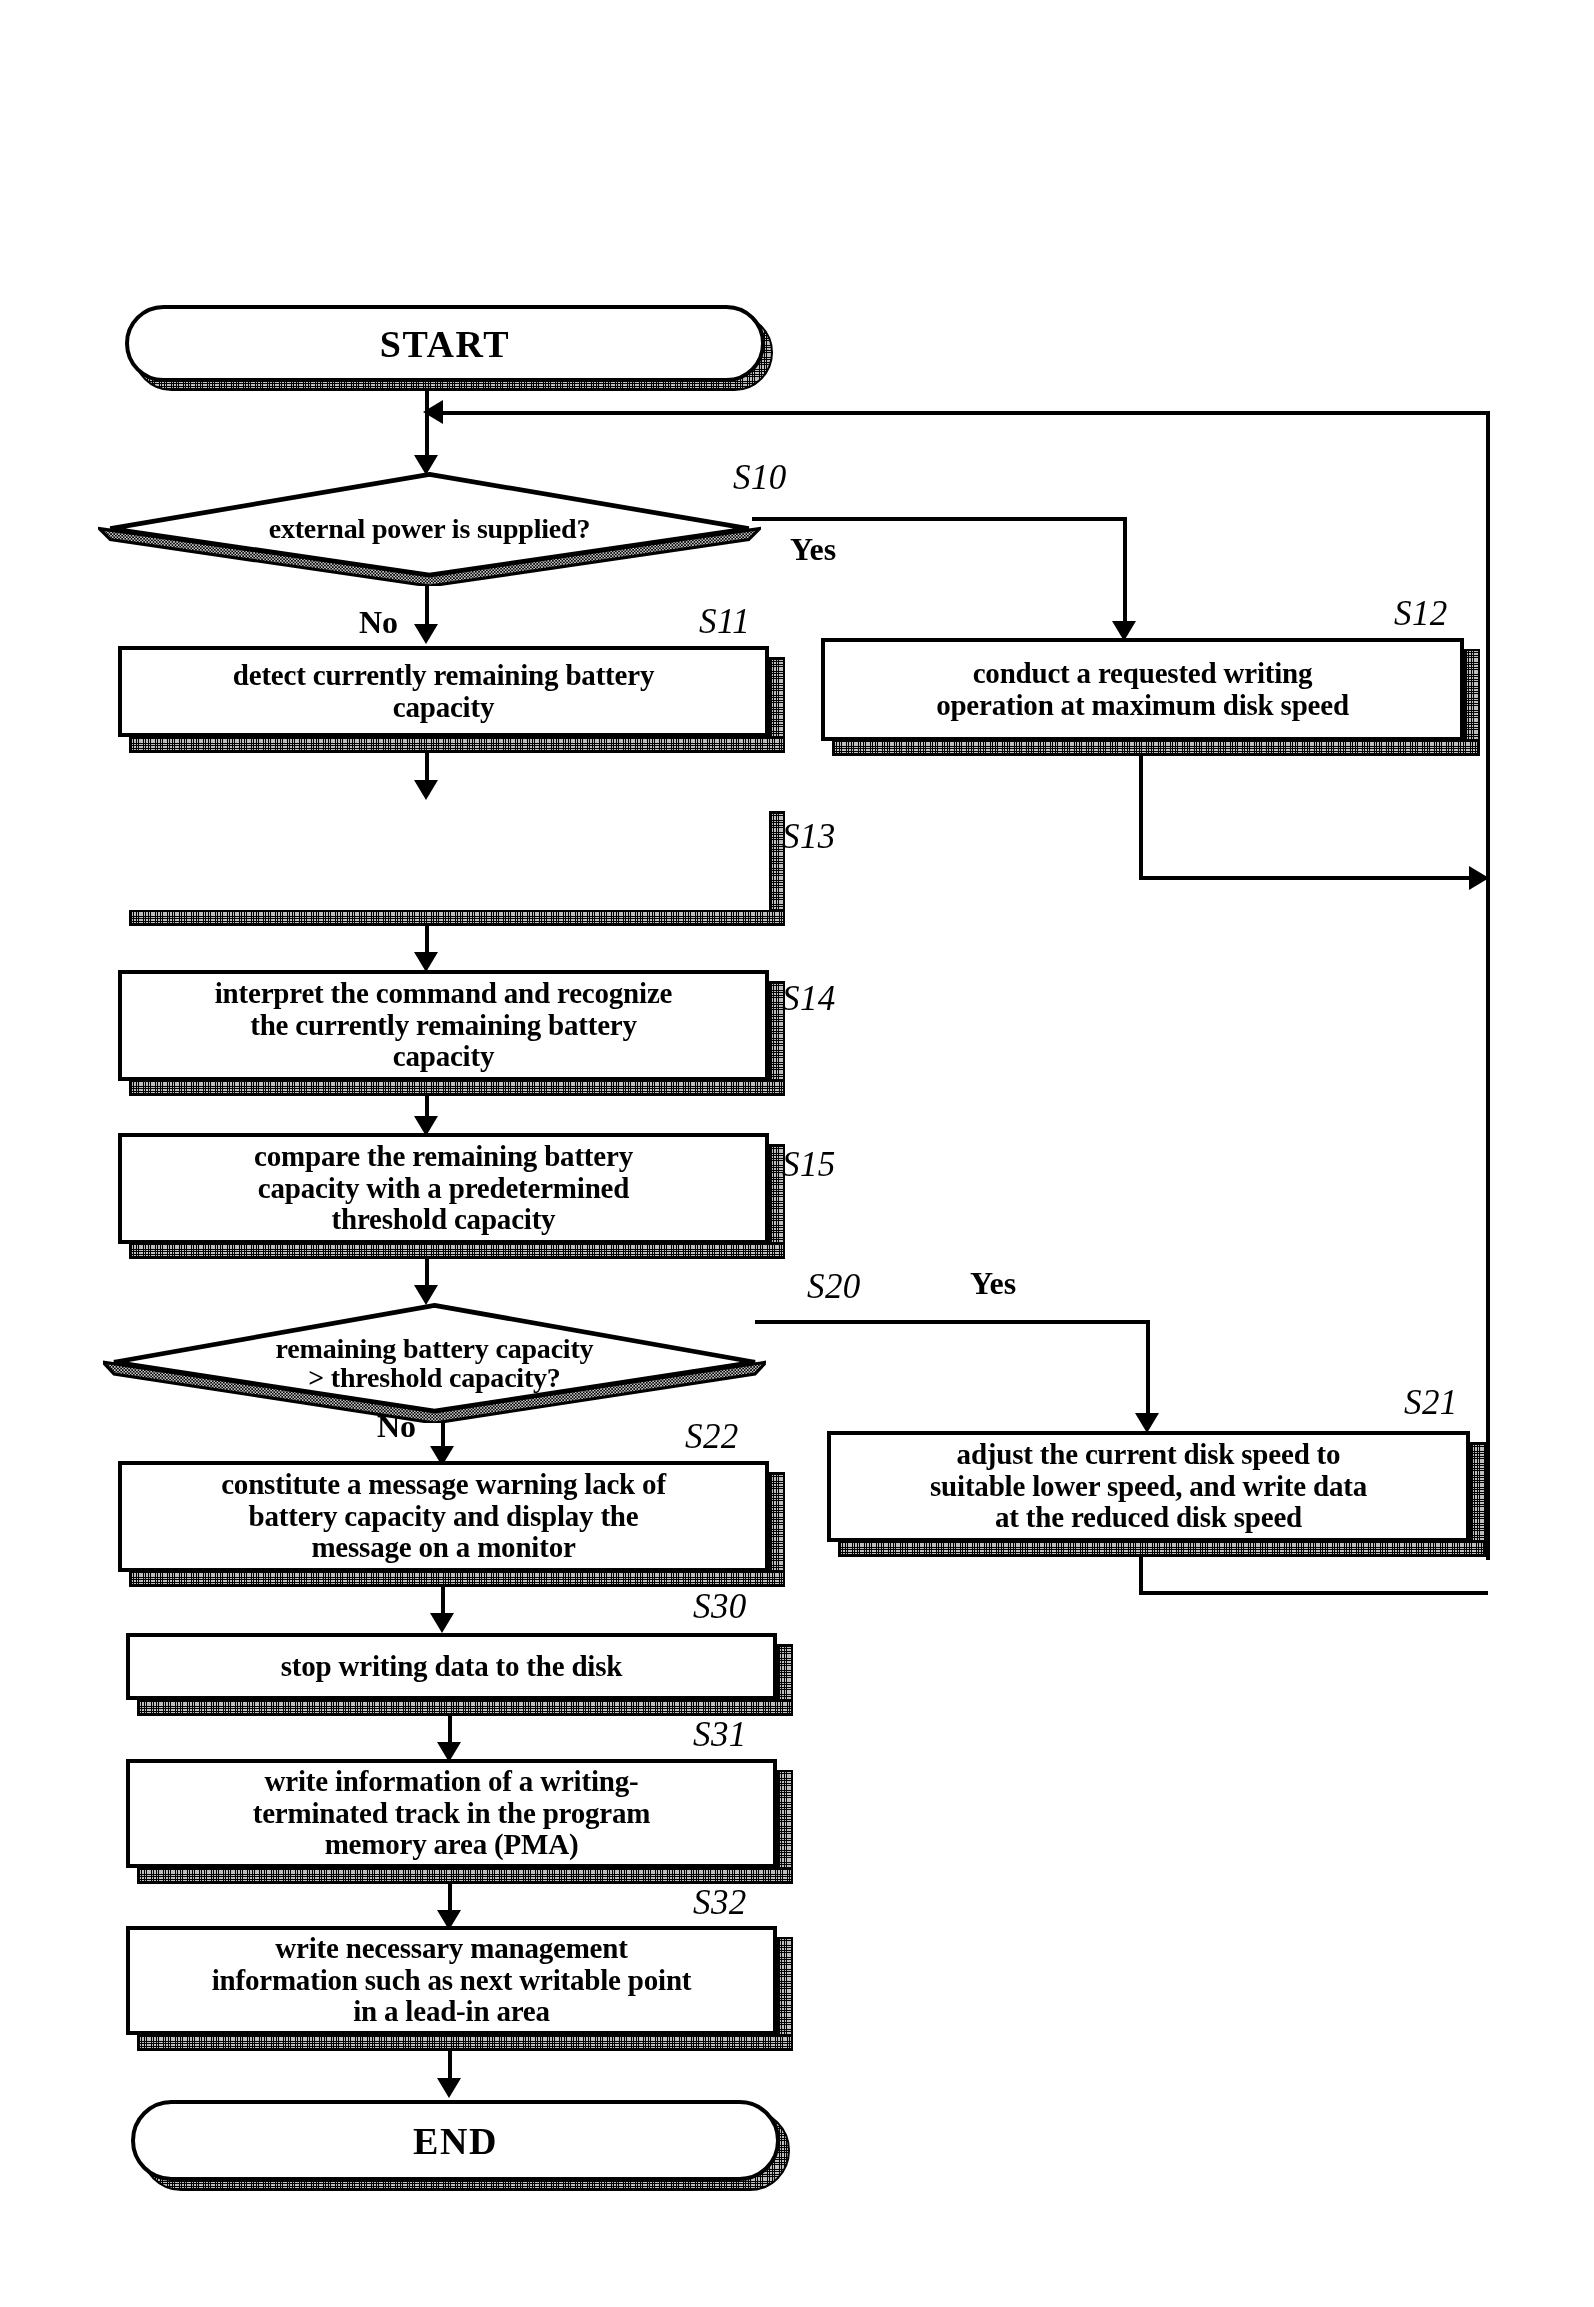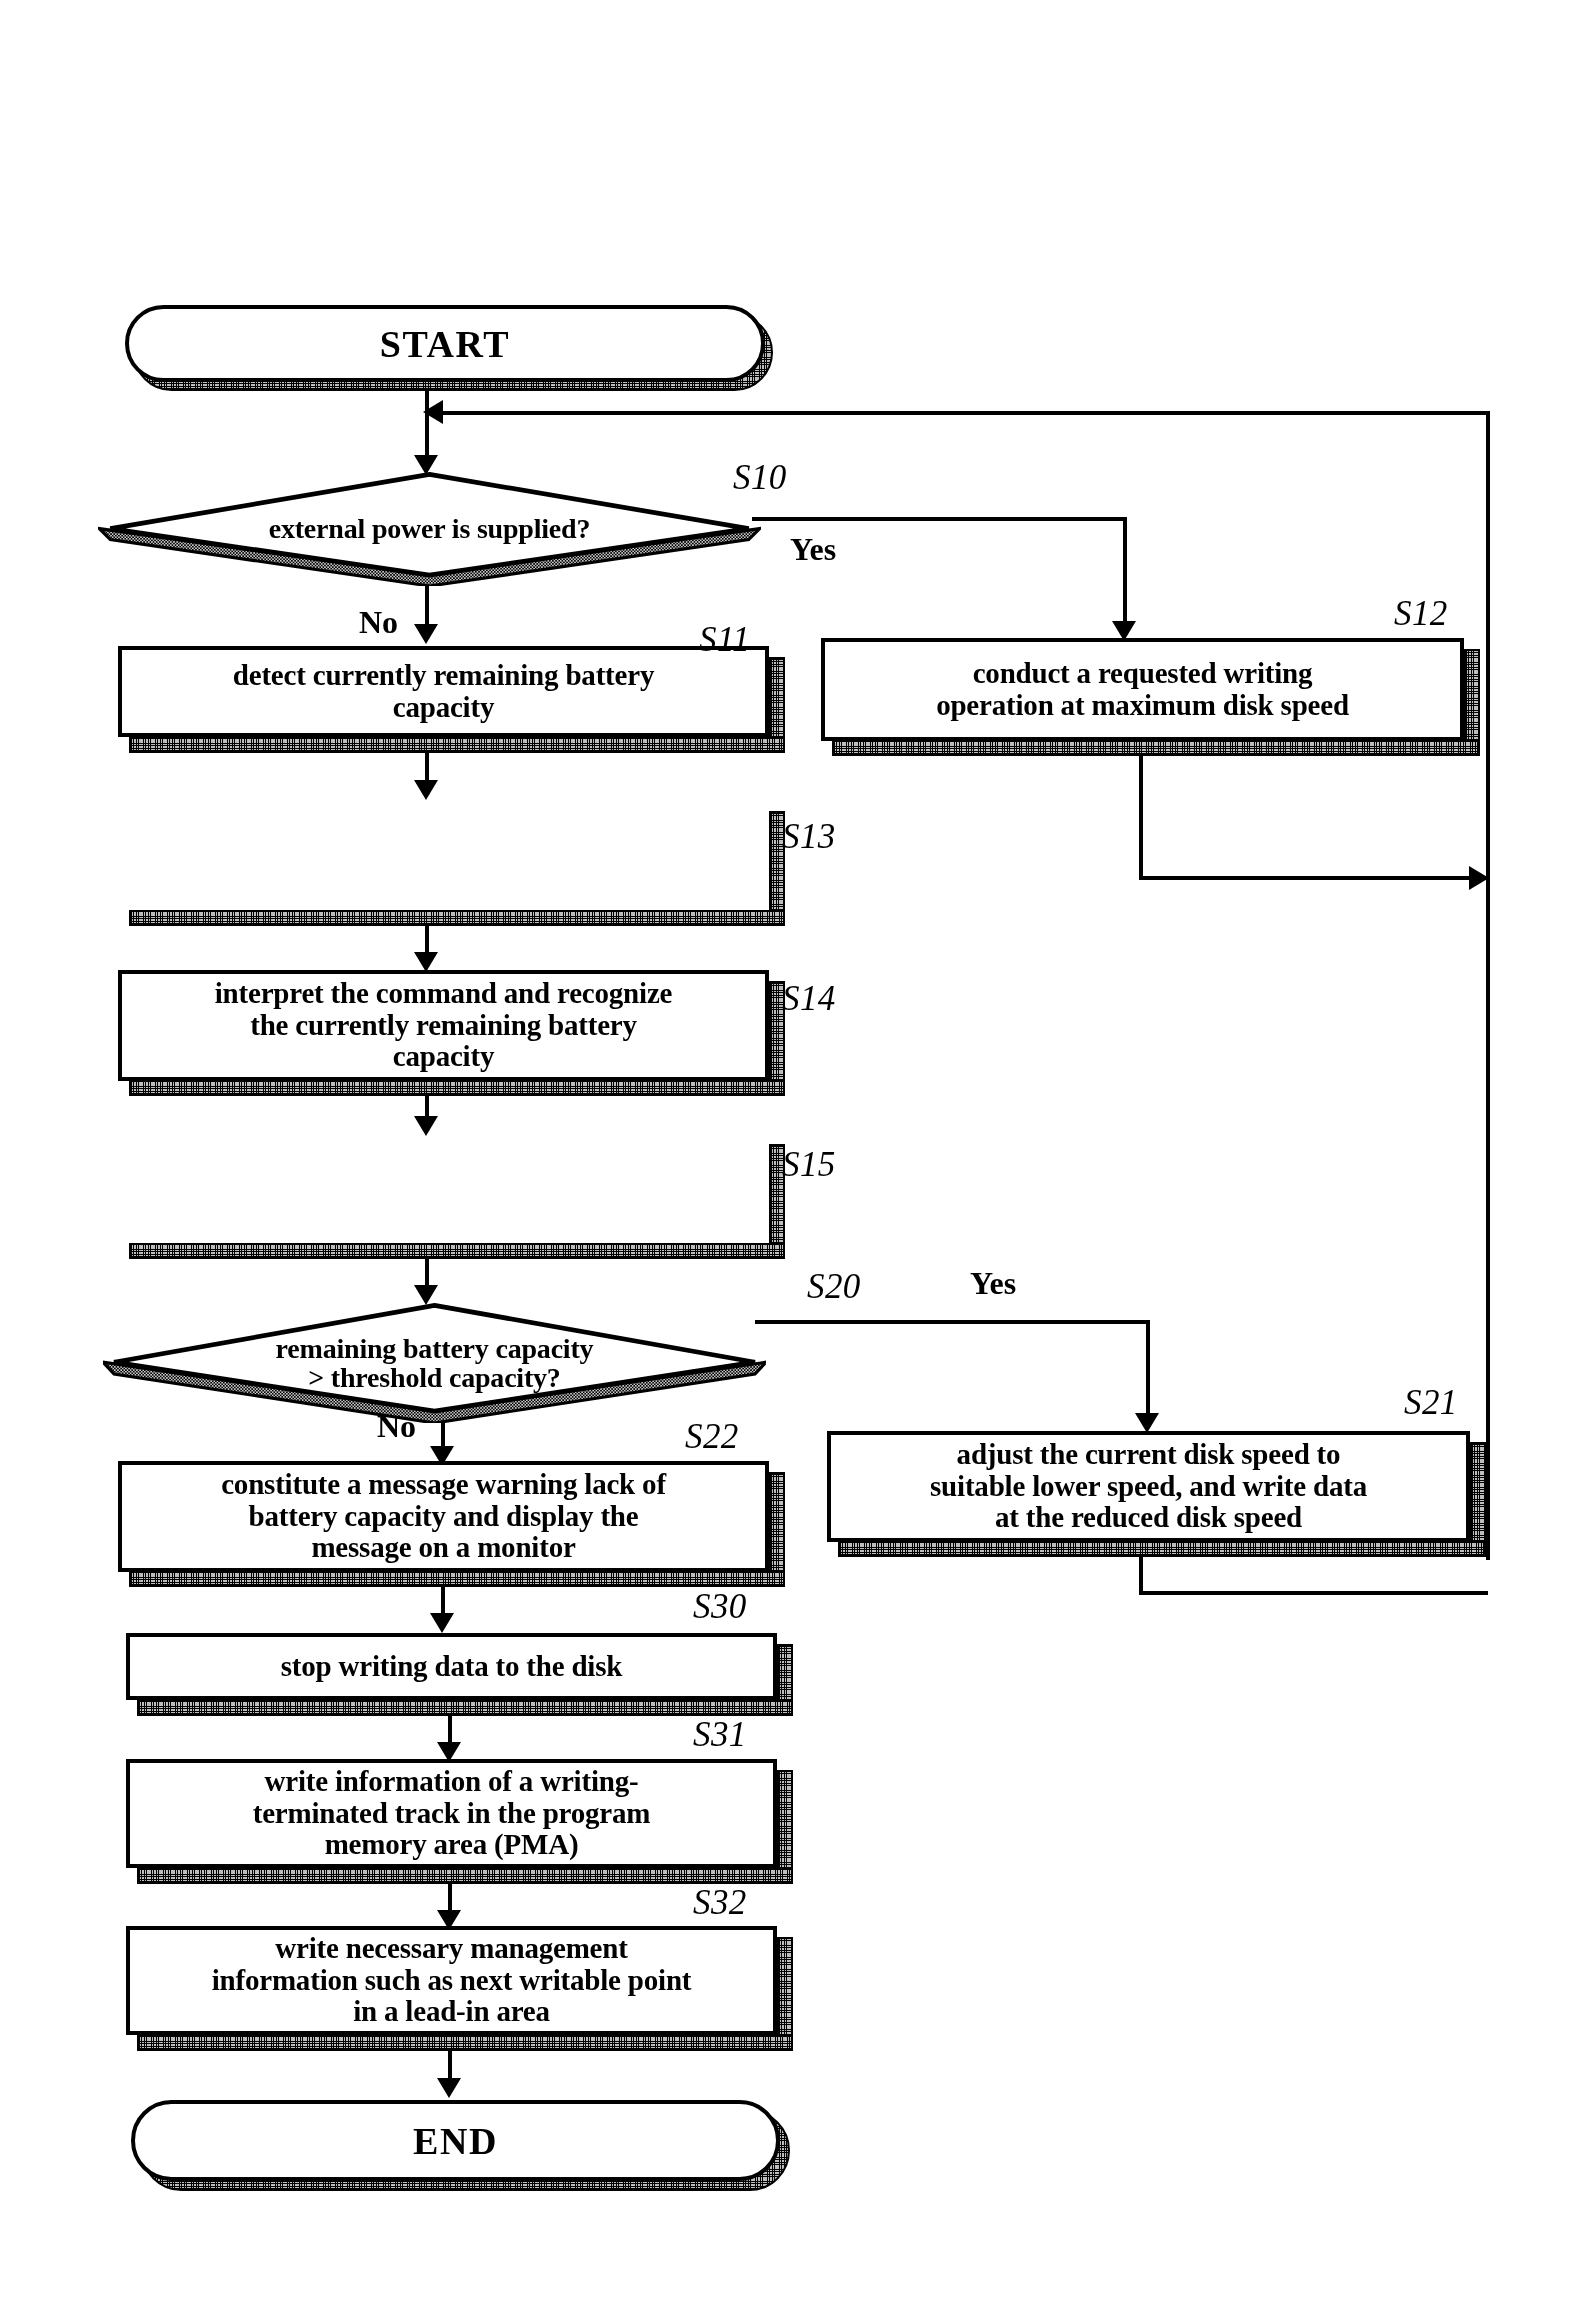--- a/index.html
+++ b/index.html
@@ -206,21 +206,21 @@
   <div class="arrow-down" style="left:1112px; top:621px;"></div>
 
   <div class="shadow3d" style="left:118px; top:646px; width:667px; height:107px;">
     <div class="side-right" style="right:0; top:11px; width:16px; height:96px;"></div>
     <div class="side-bottom" style="left:11px; bottom:0; width:656px; height:16px;"></div>
   </div>
   <div class="node proc" style="left:118px; top:646px; width:651px; height:91px;">
     <span class="txt">detect currently remaining battery
 capacity</span>
   </div>
-  <div class="step-ref" style="left:699px; top:620px;">S11</div>
+  <div class="step-ref" style="left:699px; top:602px;">S11</div>
 
   <div class="vline" style="left:425px; top:746px; height:47px;"></div>
   <div class="arrow-down" style="left:414px; top:780px;"></div>
 
   <div class="shadow3d" style="left:821px; top:638px; width:659px; height:118px;">
     <div class="side-right" style="right:0; top:11px; width:16px; height:107px;"></div>
     <div class="side-bottom" style="left:11px; bottom:0; width:648px; height:16px;"></div>
   </div>
   <div class="node proc" style="left:821px; top:638px; width:643px; height:103px;">
     <span class="txt">conduct a requested writing
@@ -255,20 +255,25 @@
 capacity</span>
   </div>
   <div class="step-ref" style="left:782px; top:979px;">S14</div>
 
   <div class="vline" style="left:425px; top:1088px; height:41px;"></div>
   <div class="arrow-down" style="left:414px; top:1116px;"></div>
 
   <div class="shadow3d" style="left:118px; top:1133px; width:667px; height:126px;">
     <div class="side-right" style="right:0; top:11px; width:16px; height:115px;"></div>
     <div class="side-bottom" style="left:11px; bottom:0; width:656px; height:16px;"></div>
+  </div>
+  <div class="node proc" style="left:118px; top:1133px; width:651px; height:111px;">
+    <span class="txt">compare the remaining battery
+capacity with a predetermined
+threshold capacity</span>
   </div>
   <div class="step-ref" style="left:782px; top:1145px;">S15</div>
 
   <div class="vline" style="left:425px; top:1251px; height:47px;"></div>
   <div class="arrow-down" style="left:414px; top:1285px;"></div>
 
   <div class="diamond-wrap" style="left:103px; top:1303px; width:663px; height:120px;">
     <svg width="663" height="120" viewBox="0 0 840 152" xmlns="http://www.w3.org/2000/svg">
       <defs>
         <pattern id="hatch20" width="4" height="4" patternUnits="userSpaceOnUse">

